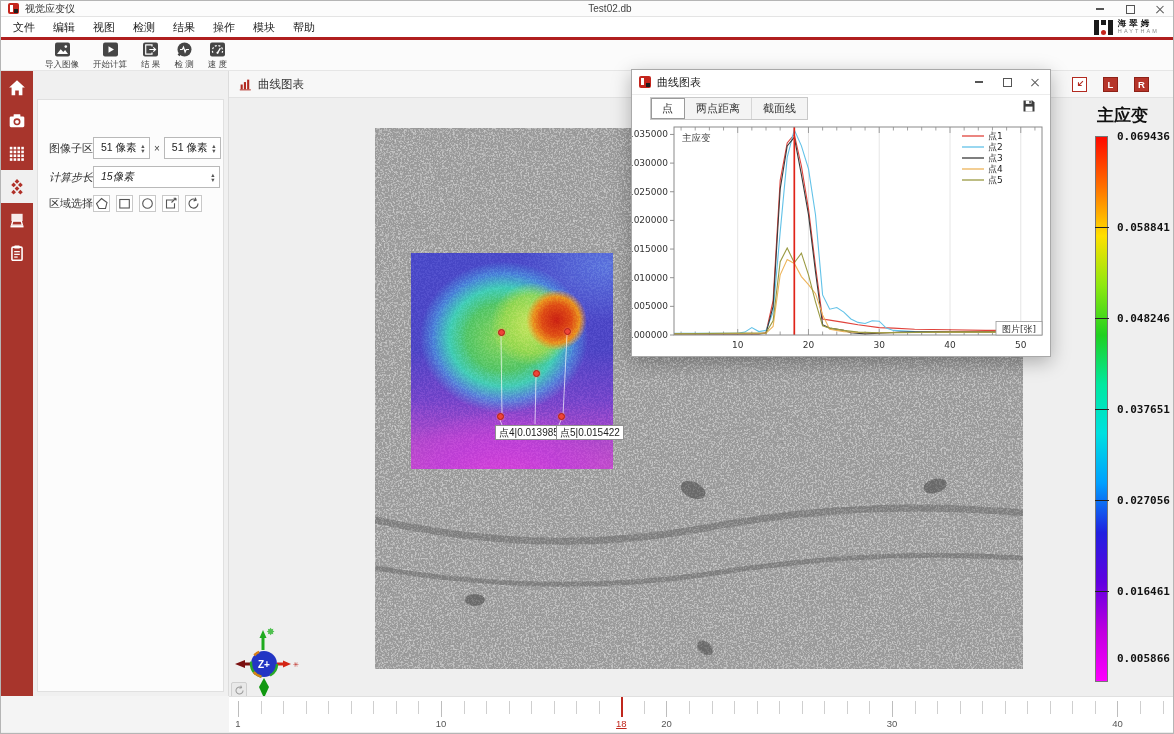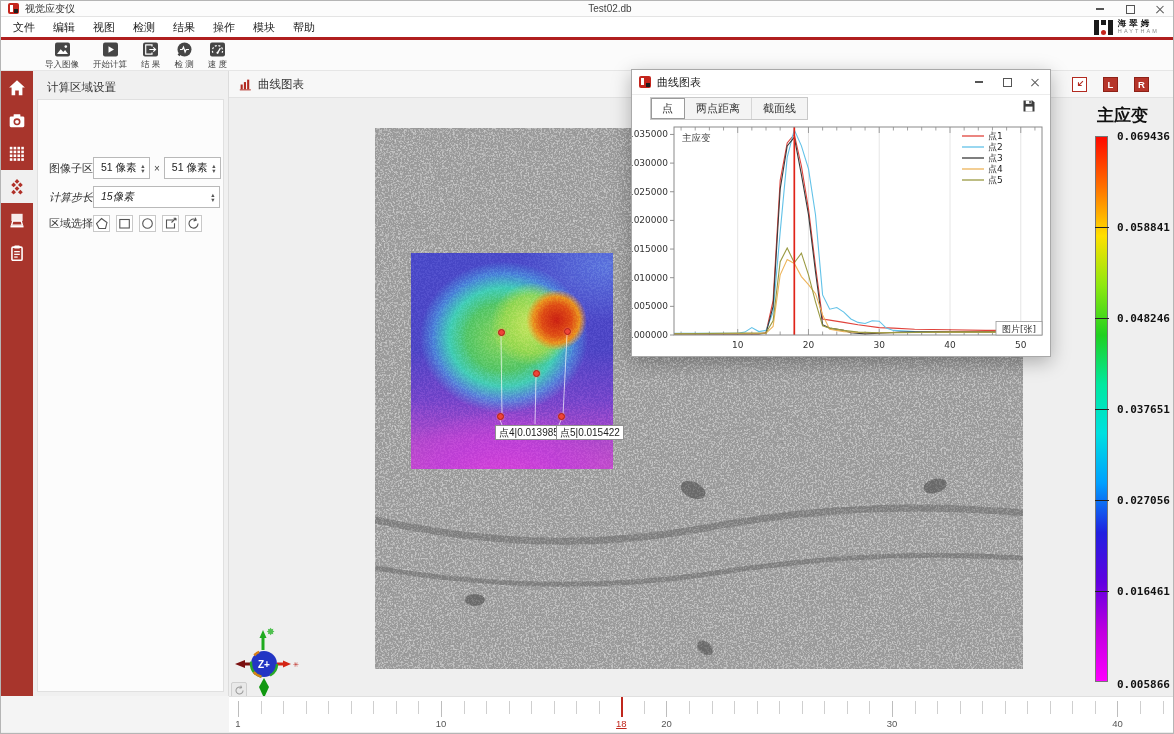--- a/index.html
+++ b/index.html
@@ -46,21 +46,21 @@
   .main { display:flex; height:625px; }
   .sidebar { width:32px; background:#a8352c; display:flex; flex-direction:column; }
   .sb-item { height:33px; display:flex; align-items:center; justify-content:center; cursor:pointer; }
   .sb-item svg { width:18px; height:18px; fill:#fff; stroke:#fff; }
   .sb-item.selected { background:#f0f0f0; }
   .sb-item.selected svg { fill:#b03028; stroke:#b03028; }
 
   .leftpanel { width:196px; background:#f0f0f0; border-right:1px solid #dcdcdc; position:relative; }
   .lp-header { font-size:11.5px; color:#333; padding:9px 0 0 14px; }
   .lp-card { position:absolute; left:4px; right:4px; top:28px; bottom:4px; background:#fcfcfc; border:1px solid #e0e0e0; }
-  .lp-row { position:absolute; left:0; right:0; display:flex; align-items:center;margin-top:20px; }
+  .lp-row { position:absolute; left:0; right:0; display:flex; align-items:center; }
   .lp-label { font-size:11px; color:#333; width:44px; margin-left:11px; white-space:nowrap; }
   .spin { height:22px; background:#fff; border:1px solid #b9b9b9; display:flex; align-items:center; position:relative; cursor:text; }
   .spin-val { font-size:10.5px; color:#222; padding-left:7px; flex:1; }
   .spin-arrows { width:12px; display:flex; flex-direction:column; align-items:center; justify-content:center; line-height:5px; font-size:6.5px; color:#555; }
   .mult { font-size:10px; color:#444; margin:0 4px; }
   .shape-btn { width:17px; height:17px; border:1px solid #c9c9c9; background:#fff; margin-right:6px; display:flex; align-items:center; justify-content:center; cursor:pointer; }
   .shape-btn svg { width:13px; height:13px; fill:none; stroke:#555; stroke-width:1.1; }
 
   .workarea { flex:1; display:flex; flex-direction:column; position:relative; }
   .doctab-row { height:27px; background:#f7f7f7; border-bottom:1px solid #e2e2e2; display:flex; align-items:center; padding:0 24px 0 10px; }
@@ -264,21 +264,20 @@
           <rect x="3.5" y="2.8" width="9" height="11.7" rx="1" fill="none" stroke-width="1.4"></rect>
           <rect x="5.6" y="1.3" width="4.8" height="2.8" rx="0.6" stroke="none"></rect>
           <line x1="5.5" y1="6.8" x2="10.5" y2="6.8" stroke-width="1.1"></line>
           <line x1="5.5" y1="9.2" x2="10.5" y2="9.2" stroke-width="1.1"></line>
           <line x1="5.5" y1="11.6" x2="8.6" y2="11.6" stroke-width="1.1"></line>
         </svg>
       </div>
     </div>
 
   <div class="leftpanel">
-    <div class="lp-header">计算区域设置</div>
     <div class="lp-card">
       <div class="lp-row" style="top:37px;">
         <span class="lp-label">图像子区</span>
         <span class="spin" style="width:57px;">
           <span class="spin-val">51 像素</span>
           <span class="spin-arrows">▴<br>▾</span>
         </span>
         <span class="mult">×</span>
         <span class="spin" style="width:57px;">
           <span class="spin-val">51 像素</span>
@@ -436,21 +435,21 @@
             <div class="cb-tick" style="top: 129px;"></div>
             <div class="cb-label" style="top: 123px;">0.058841</div>
             <div class="cb-tick" style="top: 220px;"></div>
             <div class="cb-label" style="top: 214px;">0.048246</div>
             <div class="cb-tick" style="top: 311px;"></div>
             <div class="cb-label" style="top: 305px;">0.037651</div>
             <div class="cb-tick" style="top: 402px;"></div>
             <div class="cb-label" style="top: 396px;">0.027056</div>
             <div class="cb-tick" style="top: 493px;"></div>
             <div class="cb-label" style="top: 487px;">0.016461</div>
-            <div class="cb-label" style="top: 580px;">0.005866</div>
+            <div class="cb-label" style="top: 554px;">0.005866</div>
           </div>
       </div>
     </div>
 
   </div>
 </div>
 
 <div class="timeline" id="ruler">
     <div class="tick major" style="left: 9px;"></div>
     <div class="tick-label" style="left: 9px;">1</div>

